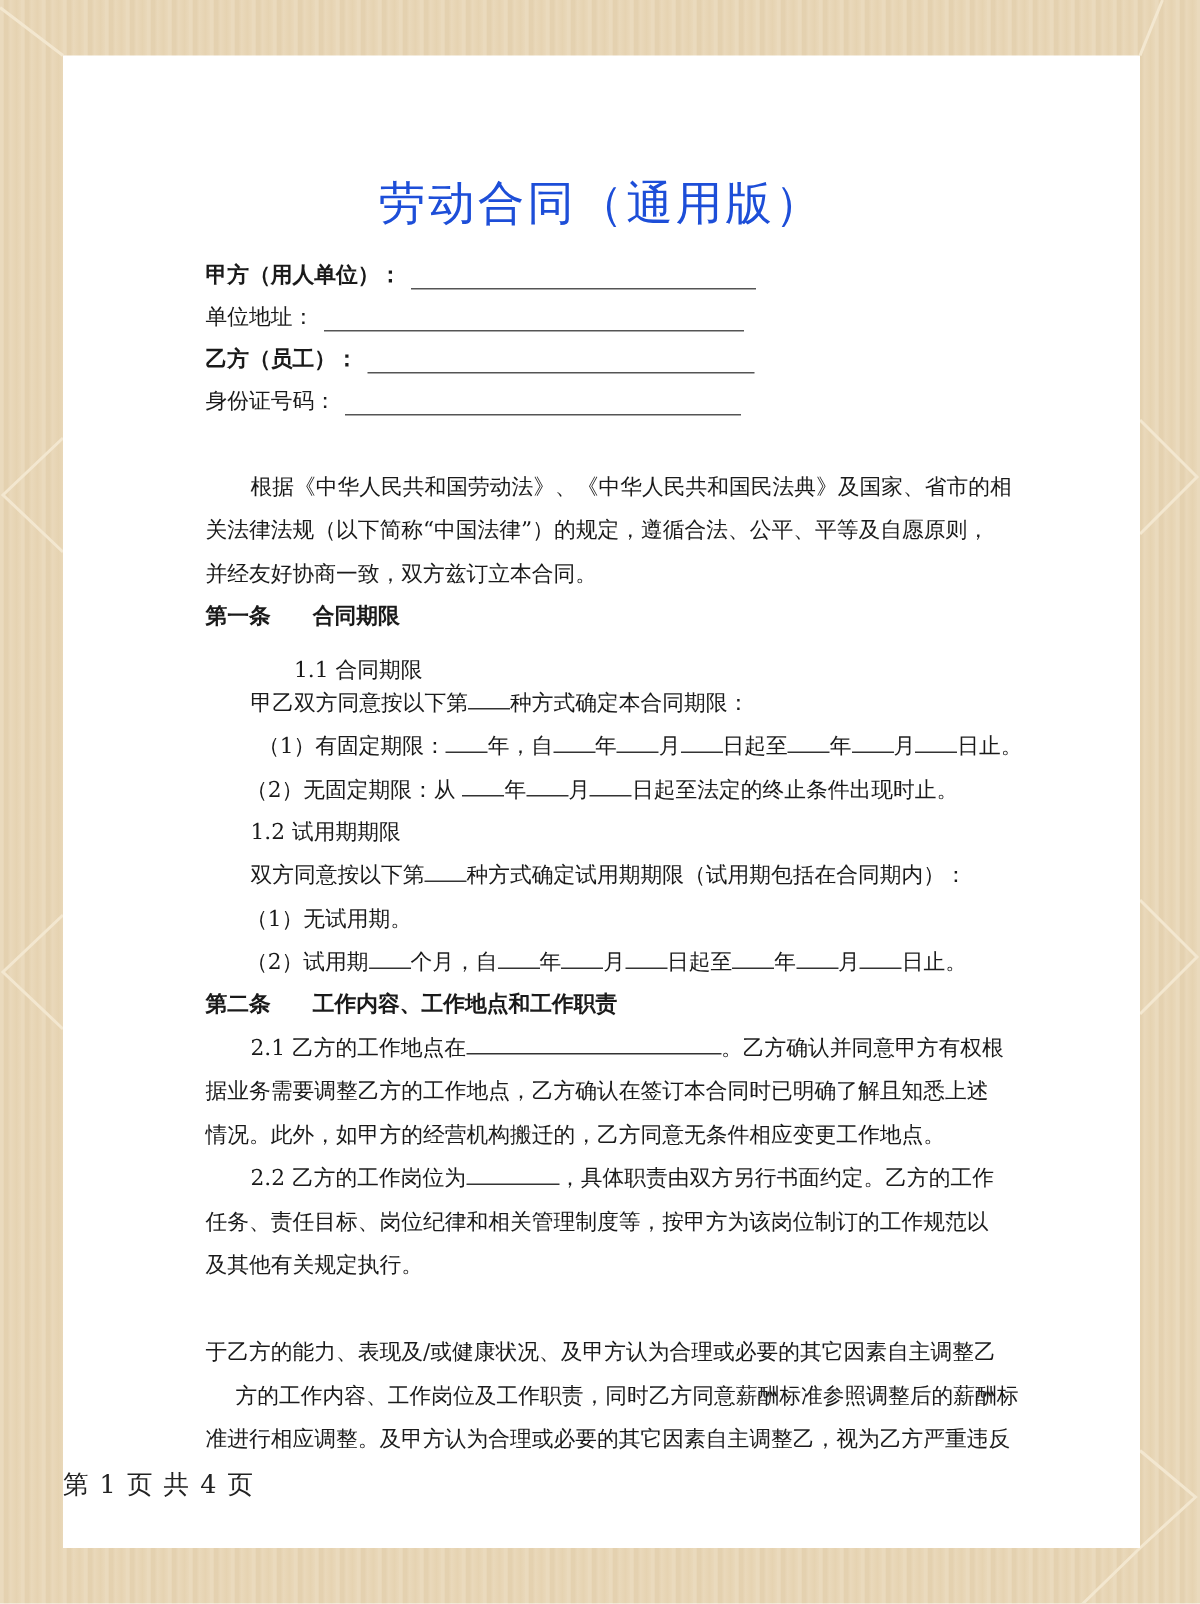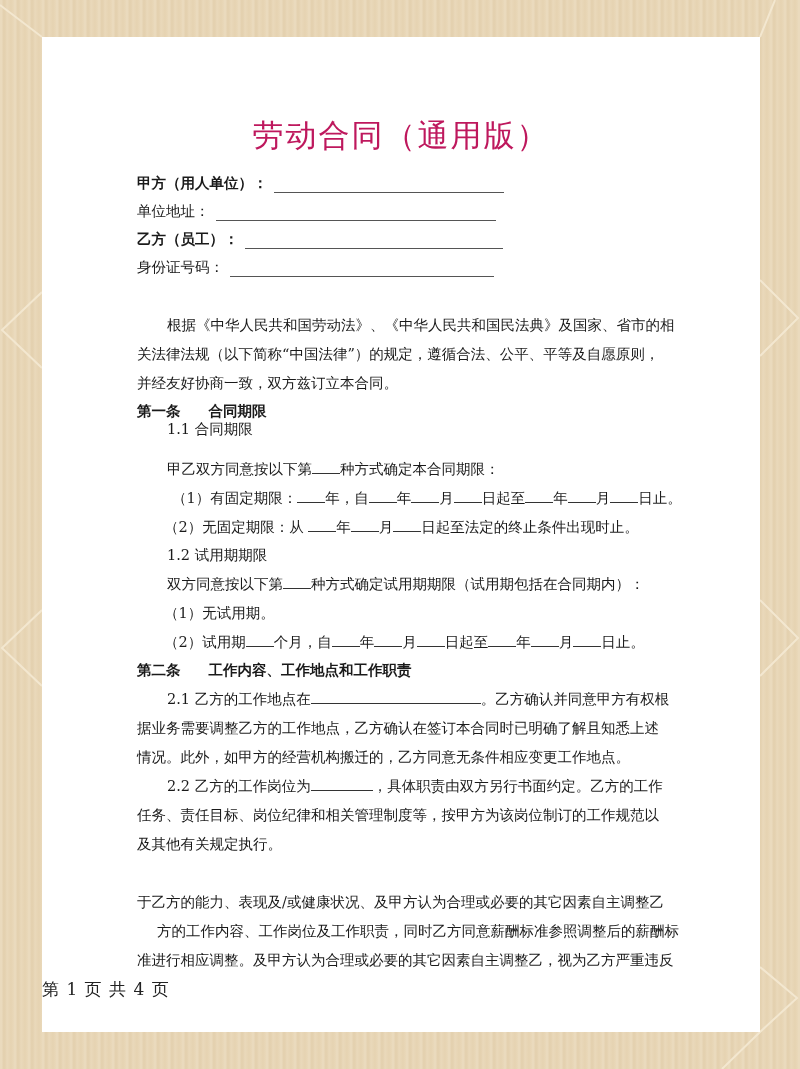--- a/index.html
+++ b/index.html
@@ -23,21 +23,21 @@
     width: 718px; height: 995px;
     background: #ffffff;
   }
   .title {
     position: absolute;
     left: 0; top: 78px; width: 718px;
     text-align: center;
     font-size: 31px;
     font-weight: normal;
     letter-spacing: 2px;
-    color: #be185d;
+    color: #1d4ed8;
   }
   .field {
     position: absolute;
     left: 95px;
     height: 22px;
     display: flex;
     align-items: flex-end;
     font-size: 14.5px;
   }
   .field .label { white-space: nowrap; }
@@ -109,21 +109,21 @@
     <span class="blank" style="width:264px;"></span>
   </div>
 
   <div class="line indent" style="top:278px;">根据《中华人民共和国劳动法》、《中华人民共和国民法典》及国家、省市的相</div>
   <div class="line" style="top:307px;">关法律法规（以下简称“中国法律”）的规定，遵循合法、公平、平等及自愿原则，</div>
   <div class="line" style="top:336px;">并经友好协商一致，双方兹订立本合同。</div>
 
   <div class="line heading" style="top:364px;">
     <span>第一条</span><span class="gap"></span><span>合同期限</span>
   </div>
-  <div class="line indent" style="top:382px;">1.1 合同期限</div>
+  <div class="line indent" style="top:400px;margin-left:29px;">1.1 合同期限</div>
   <div class="line indent" style="top:422px;">
     <span>甲乙双方同意按以下第</span><span class="u" style="width:28px;"></span><span>种方式确定本合同期限：</span>
   </div>
   <div class="line sub" style="top:451px; left:130px;text-align:right;">
     <span>（1）有固定期限：</span><span class="u" style="width:28px;"></span><span>年，自</span><span class="u" style="width:28px;"></span><span>年</span><span class="u" style="width:28px;"></span><span>月</span><span class="u" style="width:28px;"></span><span>日起至</span><span class="u" style="width:28px;"></span><span>年</span><span class="u" style="width:28px;"></span><span>月</span><span class="u" style="width:28px;"></span><span>日止。</span>
   </div>
   <div class="line sub" style="top:480px; left:122px;">
     <span>（2）无固定期限：从 </span><span class="u" style="width:28px;"></span><span>年</span><span class="u" style="width:28px;"></span><span>月</span><span class="u" style="width:28px;"></span><span>日起至法定的终止条件出现时止。</span>
   </div>
   <div class="line indent" style="top:508px;">1.2 试用期期限</div>

